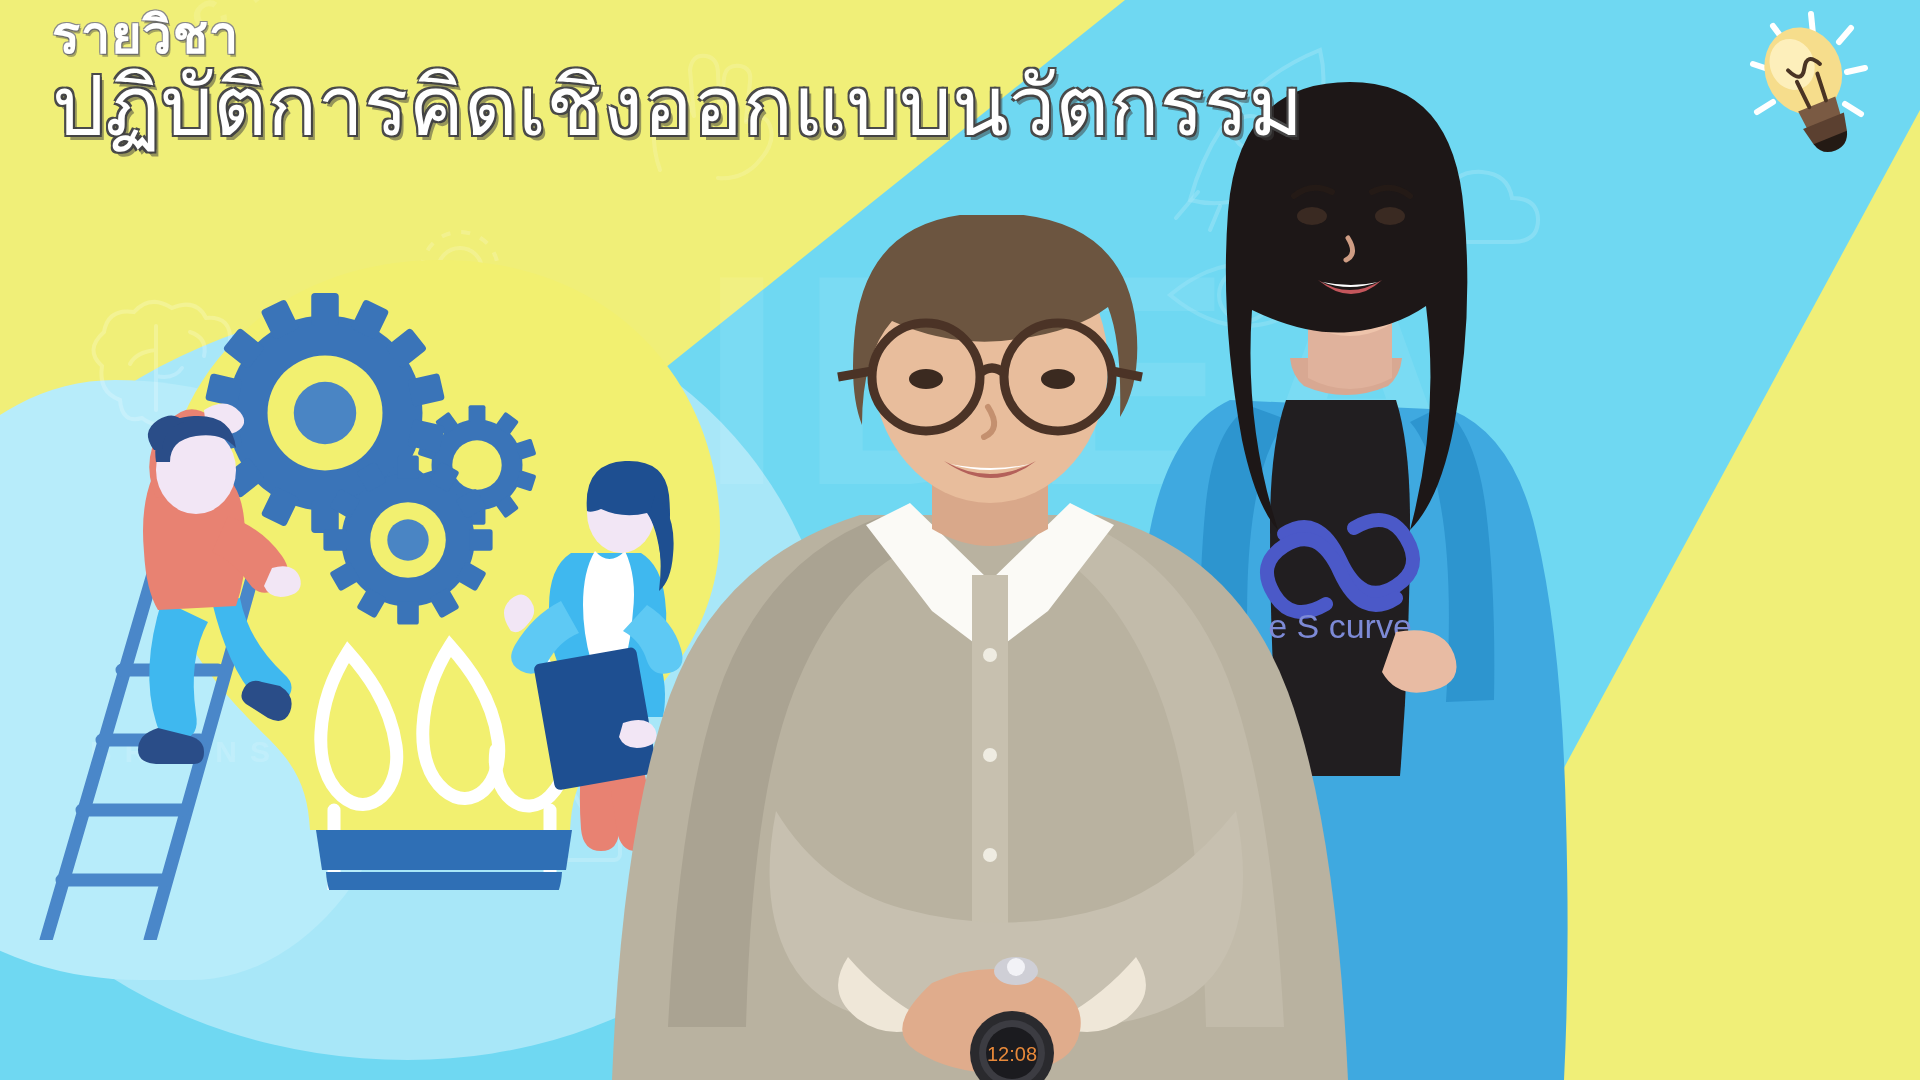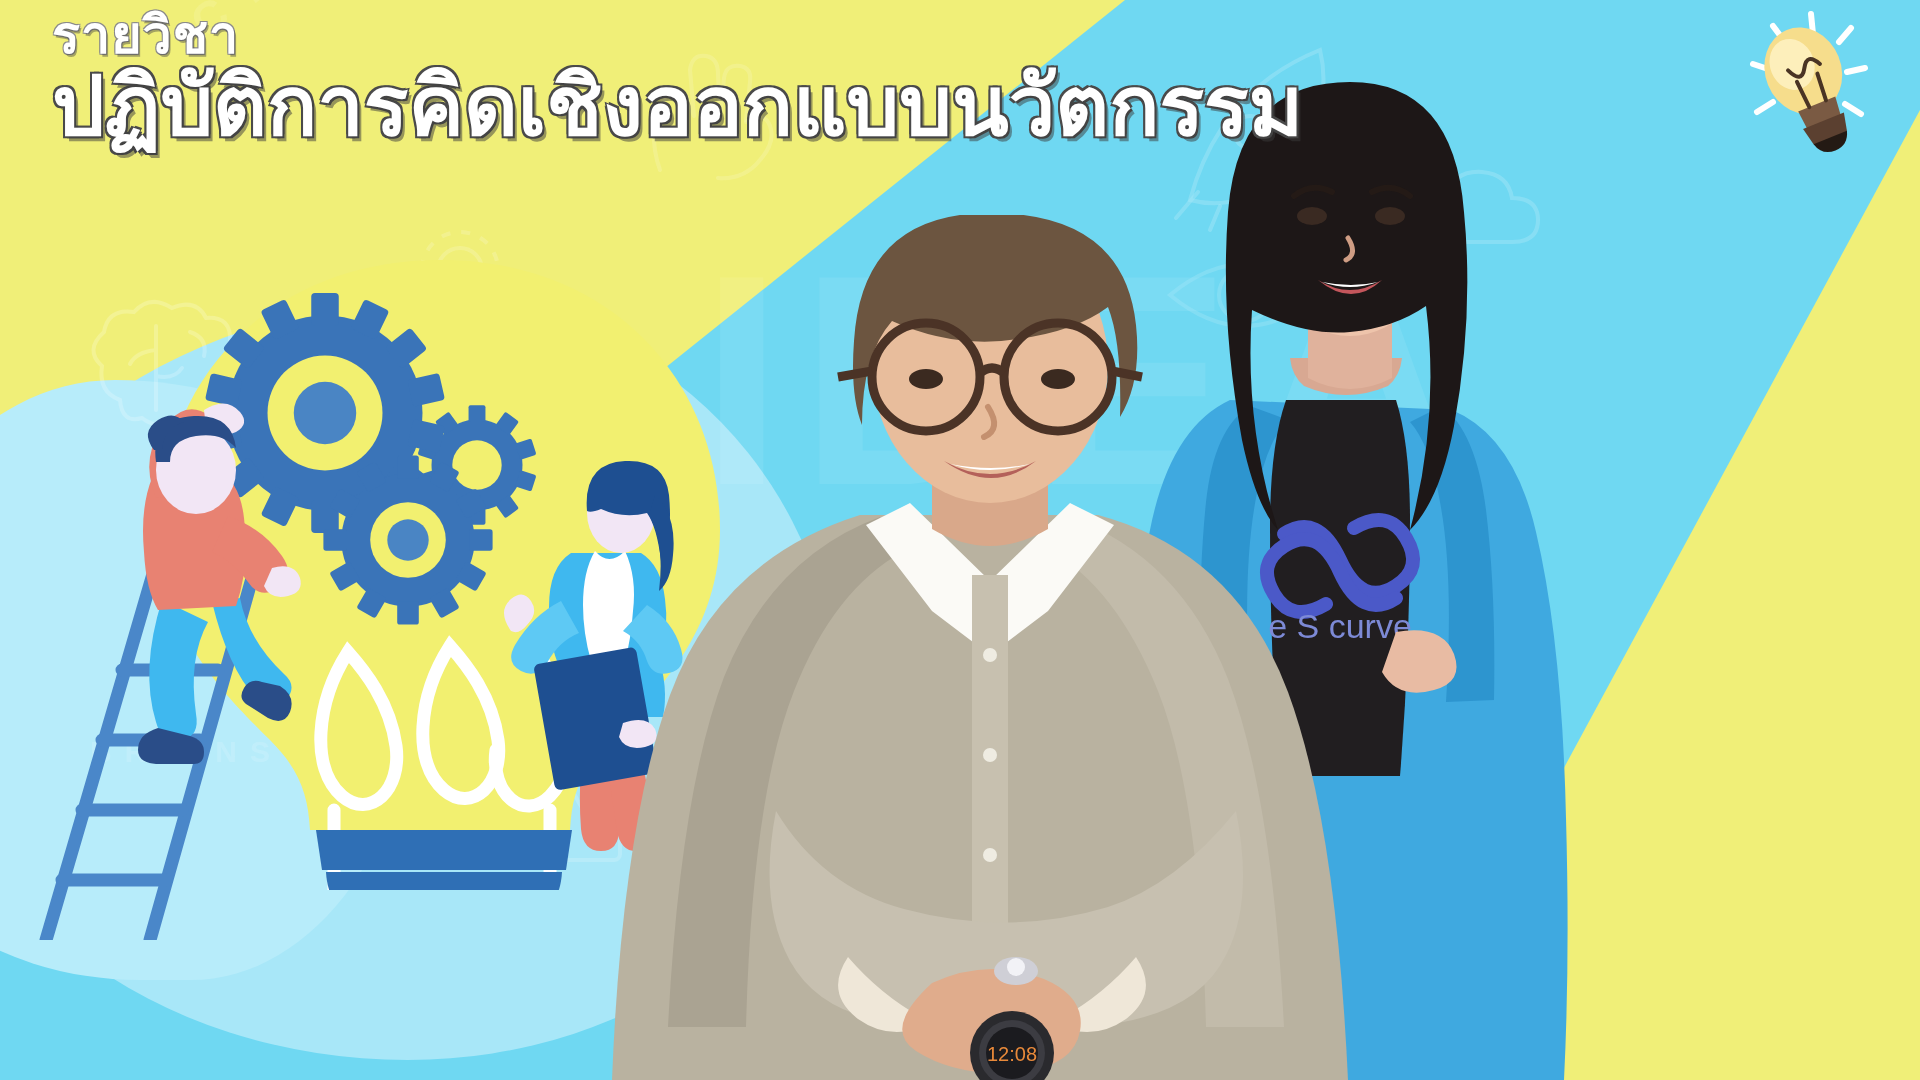--- a/index.html
+++ b/index.html
@@ -73,21 +73,21 @@
   .title-block{ position:absolute; left:52px; top:8px; width:1250px; z-index:30; }
 
   .t-eyebrow{
     font-size:52px; font-weight:700; color:#ffffff; line-height:1.05;
     letter-spacing:1px;
     text-shadow: 2px 3px 0 rgba(70,70,70,.45), -1px -1px 0 #8a8a8a,
                  1px -1px 0 #8a8a8a, -1px 1px 0 #8a8a8a, 1px 1px 0 #8a8a8a;
   }
   .t-main{
     margin-top:2px;
-    font-size:83px; font-weight:700; color:#ffffff; line-height:1.02;
+    font-size:83px; font-weight:400; color:#ffffff; line-height:1.02;
     letter-spacing:0px; white-space:nowrap;
     text-shadow: 4px 5px 0 rgba(60,60,60,.5),
                  -2px -2px 0 #4a4a4a, 2px -2px 0 #4a4a4a,
                  -2px 2px 0 #4a4a4a, 2px 2px 0 #4a4a4a;
   }
   .t-sub{
     margin-top:-2px;
     font-size:56px; font-weight:800; color:#1e7fe0; line-height:1.05;
     letter-spacing:2px; white-space:nowrap;
     text-shadow: 3px 4px 0 rgba(60,60,60,.42),

